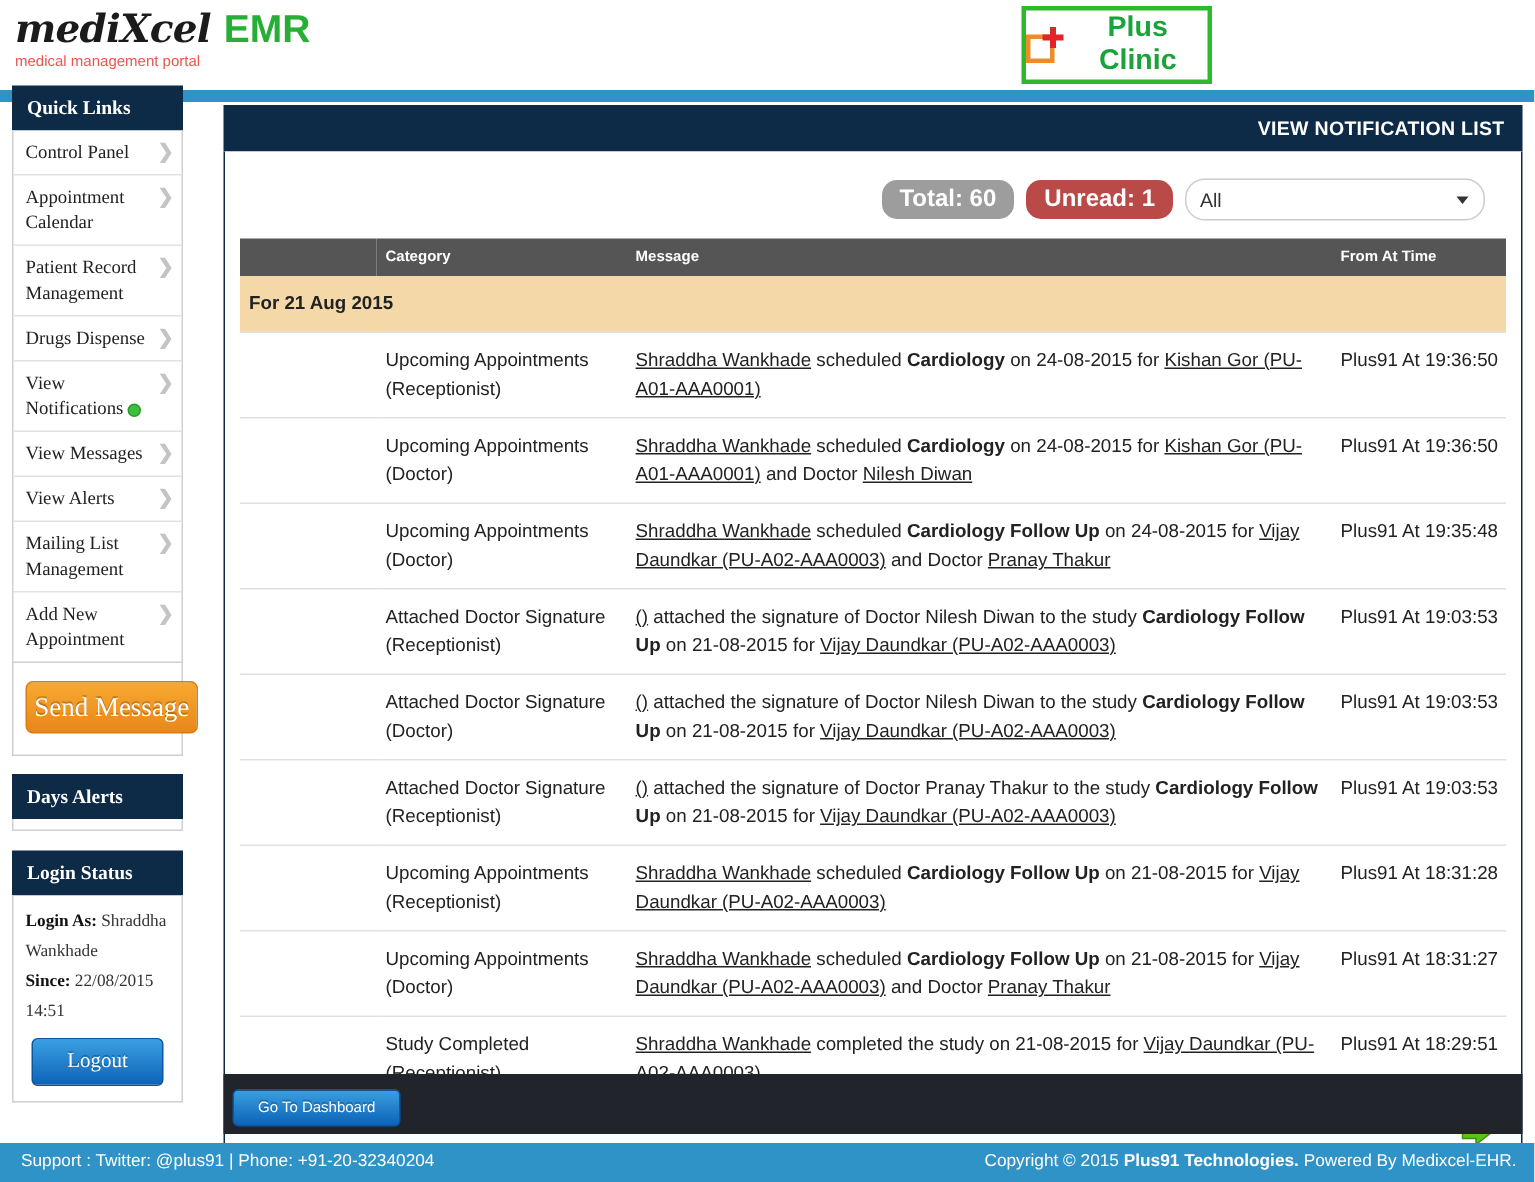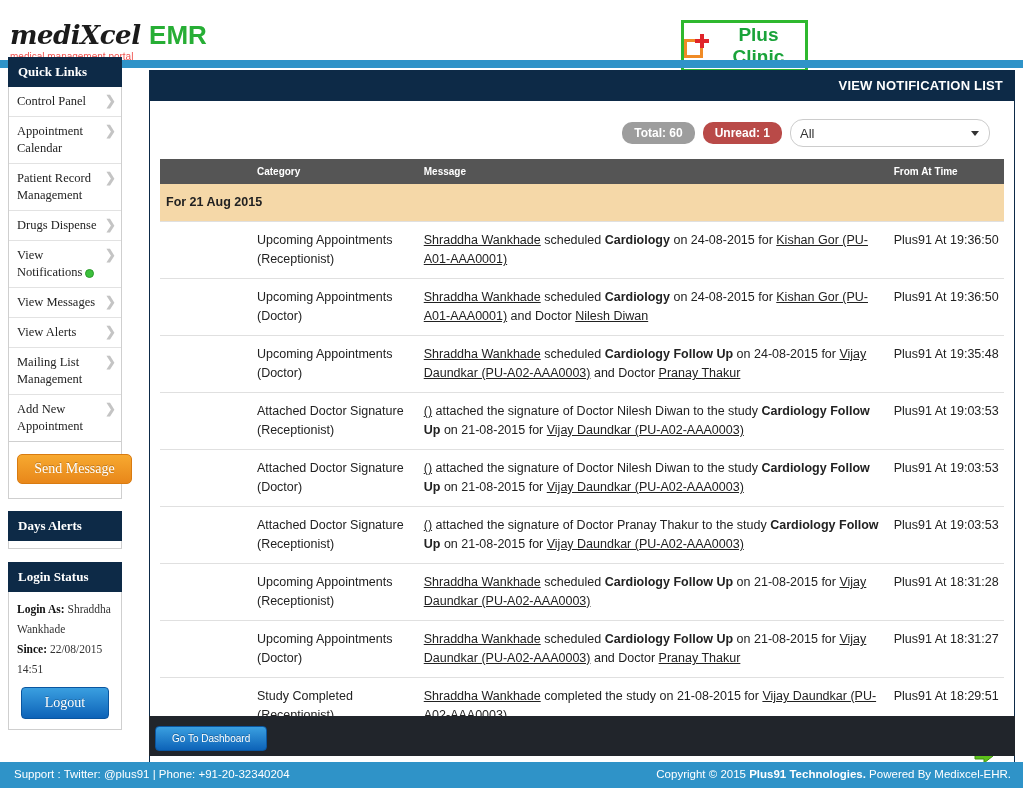--- a/index.html
+++ b/index.html
@@ -11,21 +11,20 @@
     font-size: 12px;
     color: #222;
     overflow: hidden;
   }
   #page { position: relative; width: 1023px; height: 788px; }
 
   
   .topbar {
     position: absolute; left: 0; top: 0; width: 842px; height: 60px;
     background: #ffffff;
-    margin-top: 16px;
   }
   .logo-wrap { position: absolute; left: 10px; top: 4px; }
   .logo-main {
     font-family: "DejaVu Serif", serif;
     font-style: italic;
     font-size: 26px;
     font-weight: bold;
     color: #1b1b1b;
     letter-spacing: -0.5px;
     line-height: 30px;
@@ -96,21 +95,21 @@
   .green-dot {
     display: inline-block; width: 9px; height: 9px; border-radius: 50%;
     background: #3cc03c; border: 1px solid #2a9a2a; margin-left: 3px;
     vertical-align: middle;
   }
   .sendmsg-wrap { padding: 12px 8px 14px; background: #fff; border: 1px solid #cfcfcf; border-top: none; }
   .btn-orange {
     display: block; width: 115px; margin: 0 auto;
     background: linear-gradient(#f7a930, #e8871a);
     border: 1px solid #d97b10; border-radius: 5px;
-    color: #ffffff; font-size: 14px; text-align: center;
+    color: #ffffff; font-size: 18px; text-align: center;
     padding: 6px 0; cursor: pointer;
     text-shadow: 0 -1px 0 rgba(0,0,0,.25);
   }
   .days-alerts-head { margin-top: 12px; }
   .days-alerts-body { height: 8px; background: #fff; border: 1px solid #cfcfcf; border-top: none; }
   .login-head { margin-top: 13px; }
   .login-body {
     background: #fff; border: 1px solid #cfcfcf; border-top: none;
     padding: 7px 8px 10px;
     font-size: 11.5px; line-height: 20px; color: #333;
@@ -138,21 +137,21 @@
     border: 1px solid #0d2a47; border-top: none;
     padding: 10px 10px 14px;
     min-height: 628px;
   }
   .filterbar {
     display: flex; align-items: center; justify-content: flex-end;
     gap: 8px; padding: 8px 14px 12px 0;
   }
   .badge {
     display: inline-block; border-radius: 10px; color: #fff;
-    font-size: 12px; font-weight: bold; padding: 4px 12px;
+    font-size: 16px; font-weight: bold; padding: 4px 12px;
   }
   .badge.total { background: #9d9d9d; }
   .badge.unread { background: #b94a48; }
   .select-box {
     position: relative; width: 200px; height: 28px;
     border: 1px solid #cccccc; border-radius: 13px; background: #fff;
     display: flex; align-items: center; padding-left: 9px;
     font-size: 13px; color: #333; cursor: pointer;
   }
   .select-box .caret {

